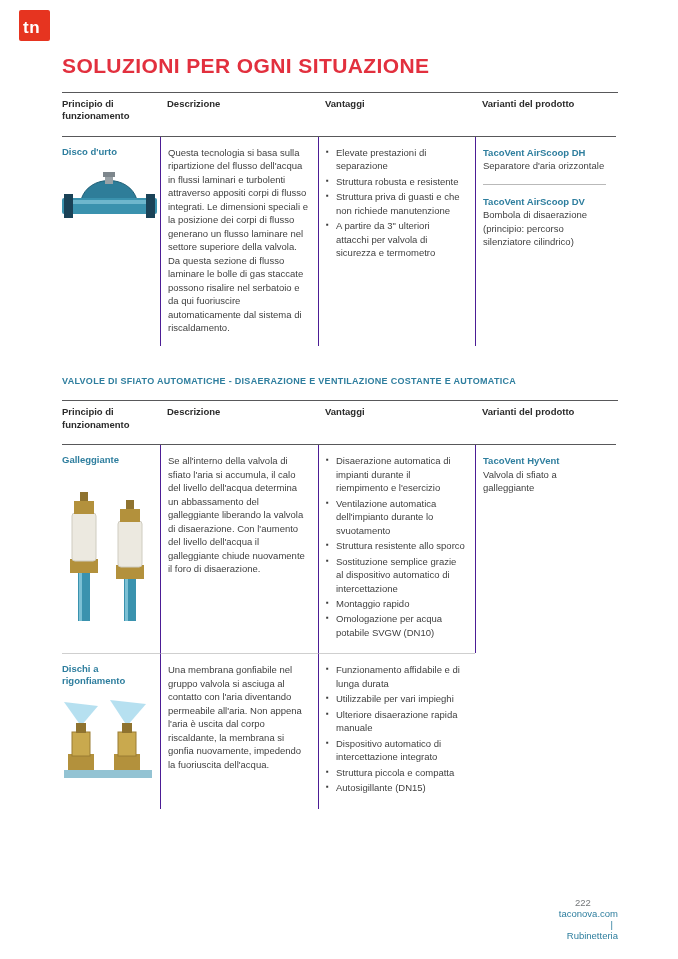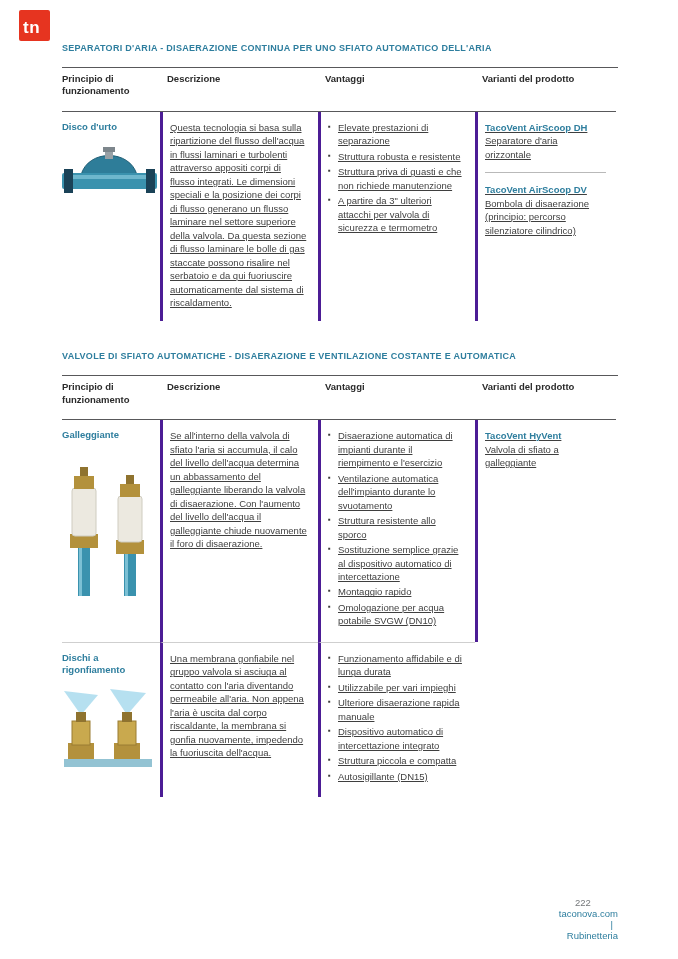--- a/index.html
+++ b/index.html
@@ -31,21 +31,21 @@
     display:grid; grid-template-columns:98px 158px 157px 141px;
     margin-top:14px; border-top:1px solid #58585a;
   }
   .th {
     font-size:9.5px; font-weight:bold; color:#2b2b2b;
     padding:5px 8px 13px 0; border-bottom:1px solid #58585a;
     line-height:1.3;
   }
   .td { padding:9px 10px 12px 0; font-size:9.5px; line-height:1.42; }
   .td.c2, .td.c3, .td.c4, .th.c2, .th.c3, .th.c4 { padding-left:7px; }
-  .td.c2, .td.c3, .td.c4 { border-left:3px solid #4c1d95;text-decoration:underline; }
+  .td.c2, .td.c3, .td.c4 { border-left:1px solid #4c1d95; }
   .rt { border-top:1px solid #cfcfcf; }
 
   .principle-name { color:#2e7e9e; font-weight:bold; font-size:9.5px; line-height:1.25; }
   .principle-img { margin-top:9px; display:block; }
 
   .desc { font-size:9.5px; line-height:1.42; color:#3f3f3f; }
 
   ul.adv { list-style:none; }
   ul.adv li {
     position:relative; padding-left:10px; margin-bottom:2px; color:#3f3f3f;
@@ -68,22 +68,22 @@
 </style>
 </head>
 <body>
 
 <div class="page">
 
   <div class="logo">tn</div>
 
   <div class="content">
 
-
-    <h2 class="sec-head sec1-head">SEPARATORI D'ARIA - DISAERAZIONE CONTINUA PER UNO SFIATO AUTOMATICO DELL'ARIA</h2>
+    <h1 class="title">SOLUZIONI PER OGNI SITUAZIONE</h1>
+
 
     <div class="tbl">
       <div class="th c1">Principio di funzionamento</div>
       <div class="th c2">Descrizione</div>
       <div class="th c3">Vantaggi</div>
       <div class="th c4">Varianti del prodotto</div>
 
       <div class="td c1">
         <div class="principle-name">Disco d'urto</div>
         <svg class="principle-img" width="95" height="58" viewBox="0 0 95 58">

